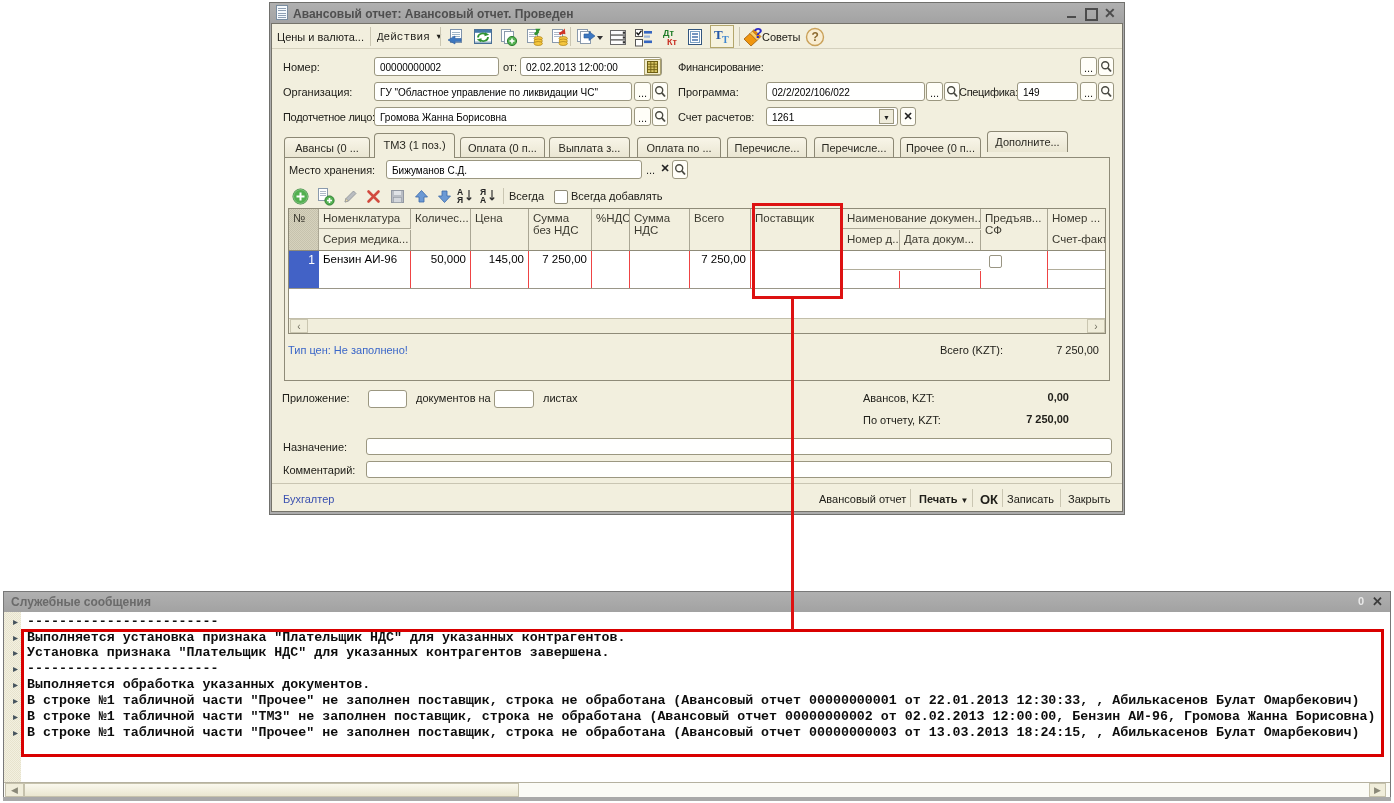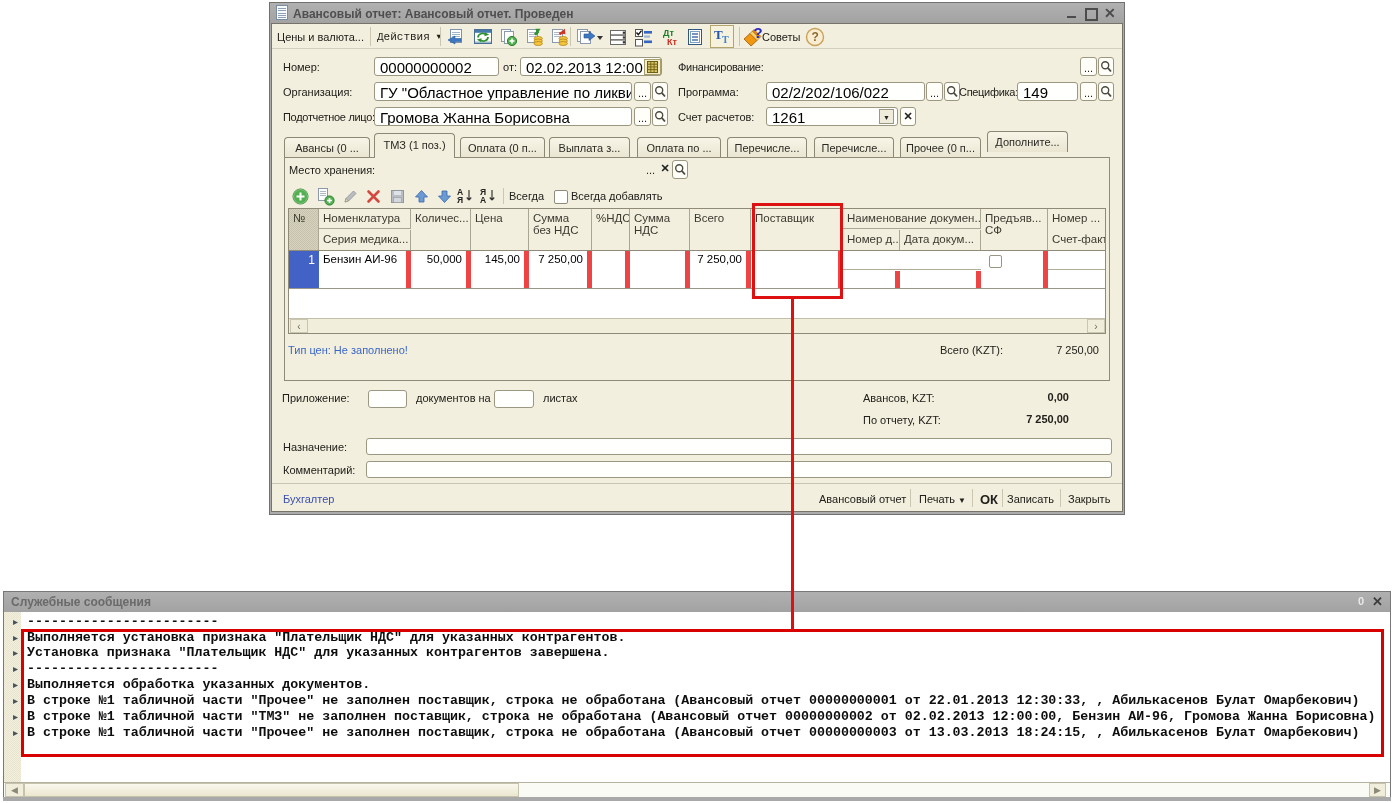--- a/index.html
+++ b/index.html
@@ -2,26 +2,26 @@
 <html><head>
 <meta charset="utf-8">
 <style>
 html,body{margin:0;padding:0;}
 body{width:1394px;height:803px;background:#ffffff;overflow:hidden;font-family:"Liberation Sans",sans-serif;}
 #page{position:absolute;left:0;top:0;width:1394px;height:803px;overflow:hidden;}
 .abs{position:absolute;}
 .lbl{position:absolute;font:11px "Liberation Sans",sans-serif;color:#21201b;white-space:nowrap;}
 .ls{letter-spacing:-0.3px;}
 .inp{position:absolute;background:#fffffe;border:1px solid #9b9780;border-radius:3px;font:12px "Liberation Sans",sans-serif;color:#000;white-space:nowrap;overflow:hidden;box-sizing:border-box;}
-.inp span{position:absolute;left:5px;top:50%;transform:translateY(-50%);font-size:15px;}
+.inp span{position:absolute;left:5px;top:50%;transform:translateY(-50%);font-size:10px;}
 .sbtn{position:absolute;background:#fffef8;border:1px solid #9b9780;border-radius:3px;box-sizing:border-box;font:11px "Liberation Sans",sans-serif;color:#222;text-align:center;}
 .sep{position:absolute;width:1px;background:#cac6b2;}
 .tab{position:absolute;border:1px solid #8c8874;border-bottom:none;border-radius:4px 4px 0 0;background:linear-gradient(#f8f5e8,#e9e5d1);font:11px "Liberation Sans",sans-serif;color:#2a2922;text-align:center;box-sizing:border-box;white-space:nowrap;overflow:hidden;}
 .hc{position:absolute;font:11.5px "Liberation Sans",sans-serif;color:#3c3a30;box-sizing:border-box;border-right:1px solid #aaa694;padding:3px 3px 0 4px;white-space:nowrap;overflow:hidden;}
-.dc{position:absolute;background:#fff;font:11.5px "Liberation Sans",sans-serif;color:#000;box-sizing:border-box;border-right:5px solid #ef4444;white-space:nowrap;overflow:hidden;}
+.dc{position:absolute;background:#fff;font:11.5px "Liberation Sans",sans-serif;color:#000;box-sizing:border-box;border-right:1px solid #ef4444;white-space:nowrap;overflow:hidden;}
 .num{text-align:right;}
 </style>
 </head>
 <body>
 <div id="page">
 
 <div class="abs" style="left:269px;top:2px;width:856px;height:513px;background:#acacac;border:1px solid #70706d;box-sizing:border-box;"></div>
 
 <div class="abs" style="left:270px;top:3px;width:854px;height:21px;background:linear-gradient(#b0b0b0,#a2a2a2);"></div>
 
@@ -232,20 +232,23 @@
 <div class="tab" style="left:637px;top:137px;width:84px;height:21px;line-height:20px;">Оплата по ...</div>
 <div class="tab" style="left:727px;top:137px;width:80px;height:21px;line-height:20px;">Перечисле...</div>
 <div class="tab" style="left:814px;top:137px;width:80px;height:21px;line-height:20px;">Перечисле...</div>
 <div class="tab" style="left:900px;top:137px;width:81px;height:21px;line-height:20px;">Прочее (0 п...</div>
 <div class="tab" style="left:987px;top:131px;width:81px;height:21px;line-height:20px;">Дополните...</div>
 
 <div class="abs" style="left:284px;top:157px;width:826px;height:224px;border:1px solid #8f8b78;box-sizing:border-box;"></div>
 <div class="tab" style="left:374px;top:133px;width:81px;height:25px;line-height:22px;background:#f2efde;z-index:3;">ТМЗ (1 поз.)</div>
 
 <div class="lbl" style="left:289px;top:164px;">Место хранения:</div>
+<div class="inp" style="left:386px;top:160px;width:256px;height:19px;">
+      <span>Бижуманов С.Д.</span>
+    </div>
 <div class="sbtn" style="left:643px;top:160px;width:15px;height:19px;line-height:21px;border:none;background:none;">...</div>
 <div class="sbtn" style="left:658px;top:160px;width:14px;height:19px;font:bold 11px 'Liberation Sans';line-height:17px;border:none;background:none;">✕</div>
 <div class="sbtn" style="left:672px;top:160px;width:16px;height:19px;">
       <svg width="13" height="15" viewBox="0 0 13 15" style="display:block;margin:2px auto 0;">
         <circle cx="5.2" cy="5.2" r="3.5" fill="none" stroke="#4a4a42" stroke-width="1.4"></circle>
         <line x1="7.8" y1="7.8" x2="11" y2="11.5" stroke="#4a4a42" stroke-width="1.8"></line>
       </svg>
     </div>
 
 <svg class="abs" style="left:292px;top:188px;" width="17" height="17" viewBox="0 0 17 17">
@@ -358,21 +361,21 @@
 
 <div class="lbl" style="left:283px;top:441px;">Назначение:</div>
 <div class="inp" style="left:366px;top:438px;width:746px;height:17px;"></div>
 <div class="lbl" style="left:283px;top:464px;">Комментарий:</div>
 <div class="inp" style="left:366px;top:461px;width:746px;height:17px;"></div>
 
 <div class="abs" style="left:272px;top:483px;width:850px;height:1px;background:#c9c5b2;"></div>
 <div class="lbl" style="left:283px;top:493px;color:#3a50b0;">Бухгалтер</div>
 <div class="lbl" style="left:819px;top:493px;">Авансовый отчет</div>
 <div class="sep" style="left:910px;top:489px;height:18px;"></div>
-<div class="lbl" style="left:919px;top:493px;">Печать <span style="font-size:8px;">▼</span></div>
+<div class="lbl" style="left:919px;top:493px;font-weight:bold;">Печать <span style="font-size:8px;">▼</span></div>
 <div class="sep" style="left:972px;top:489px;height:18px;"></div>
 <div class="lbl" style="left:980px;top:492px;font-weight:bold;font-size:13px;">ОК</div>
 <div class="sep" style="left:1002px;top:489px;height:18px;"></div>
 <div class="lbl" style="left:1007px;top:493px;">Записать</div>
 <div class="sep" style="left:1060px;top:489px;height:18px;"></div>
 <div class="lbl" style="left:1068px;top:493px;">Закрыть</div>
 
 <div class="abs" style="left:791px;top:299px;width:3px;height:331px;background:#dd1111;z-index:50;"></div>
 
 <div class="abs" style="left:752px;top:203px;width:91px;height:96px;border:3px solid #dd1111;box-sizing:border-box;z-index:50;"></div>

